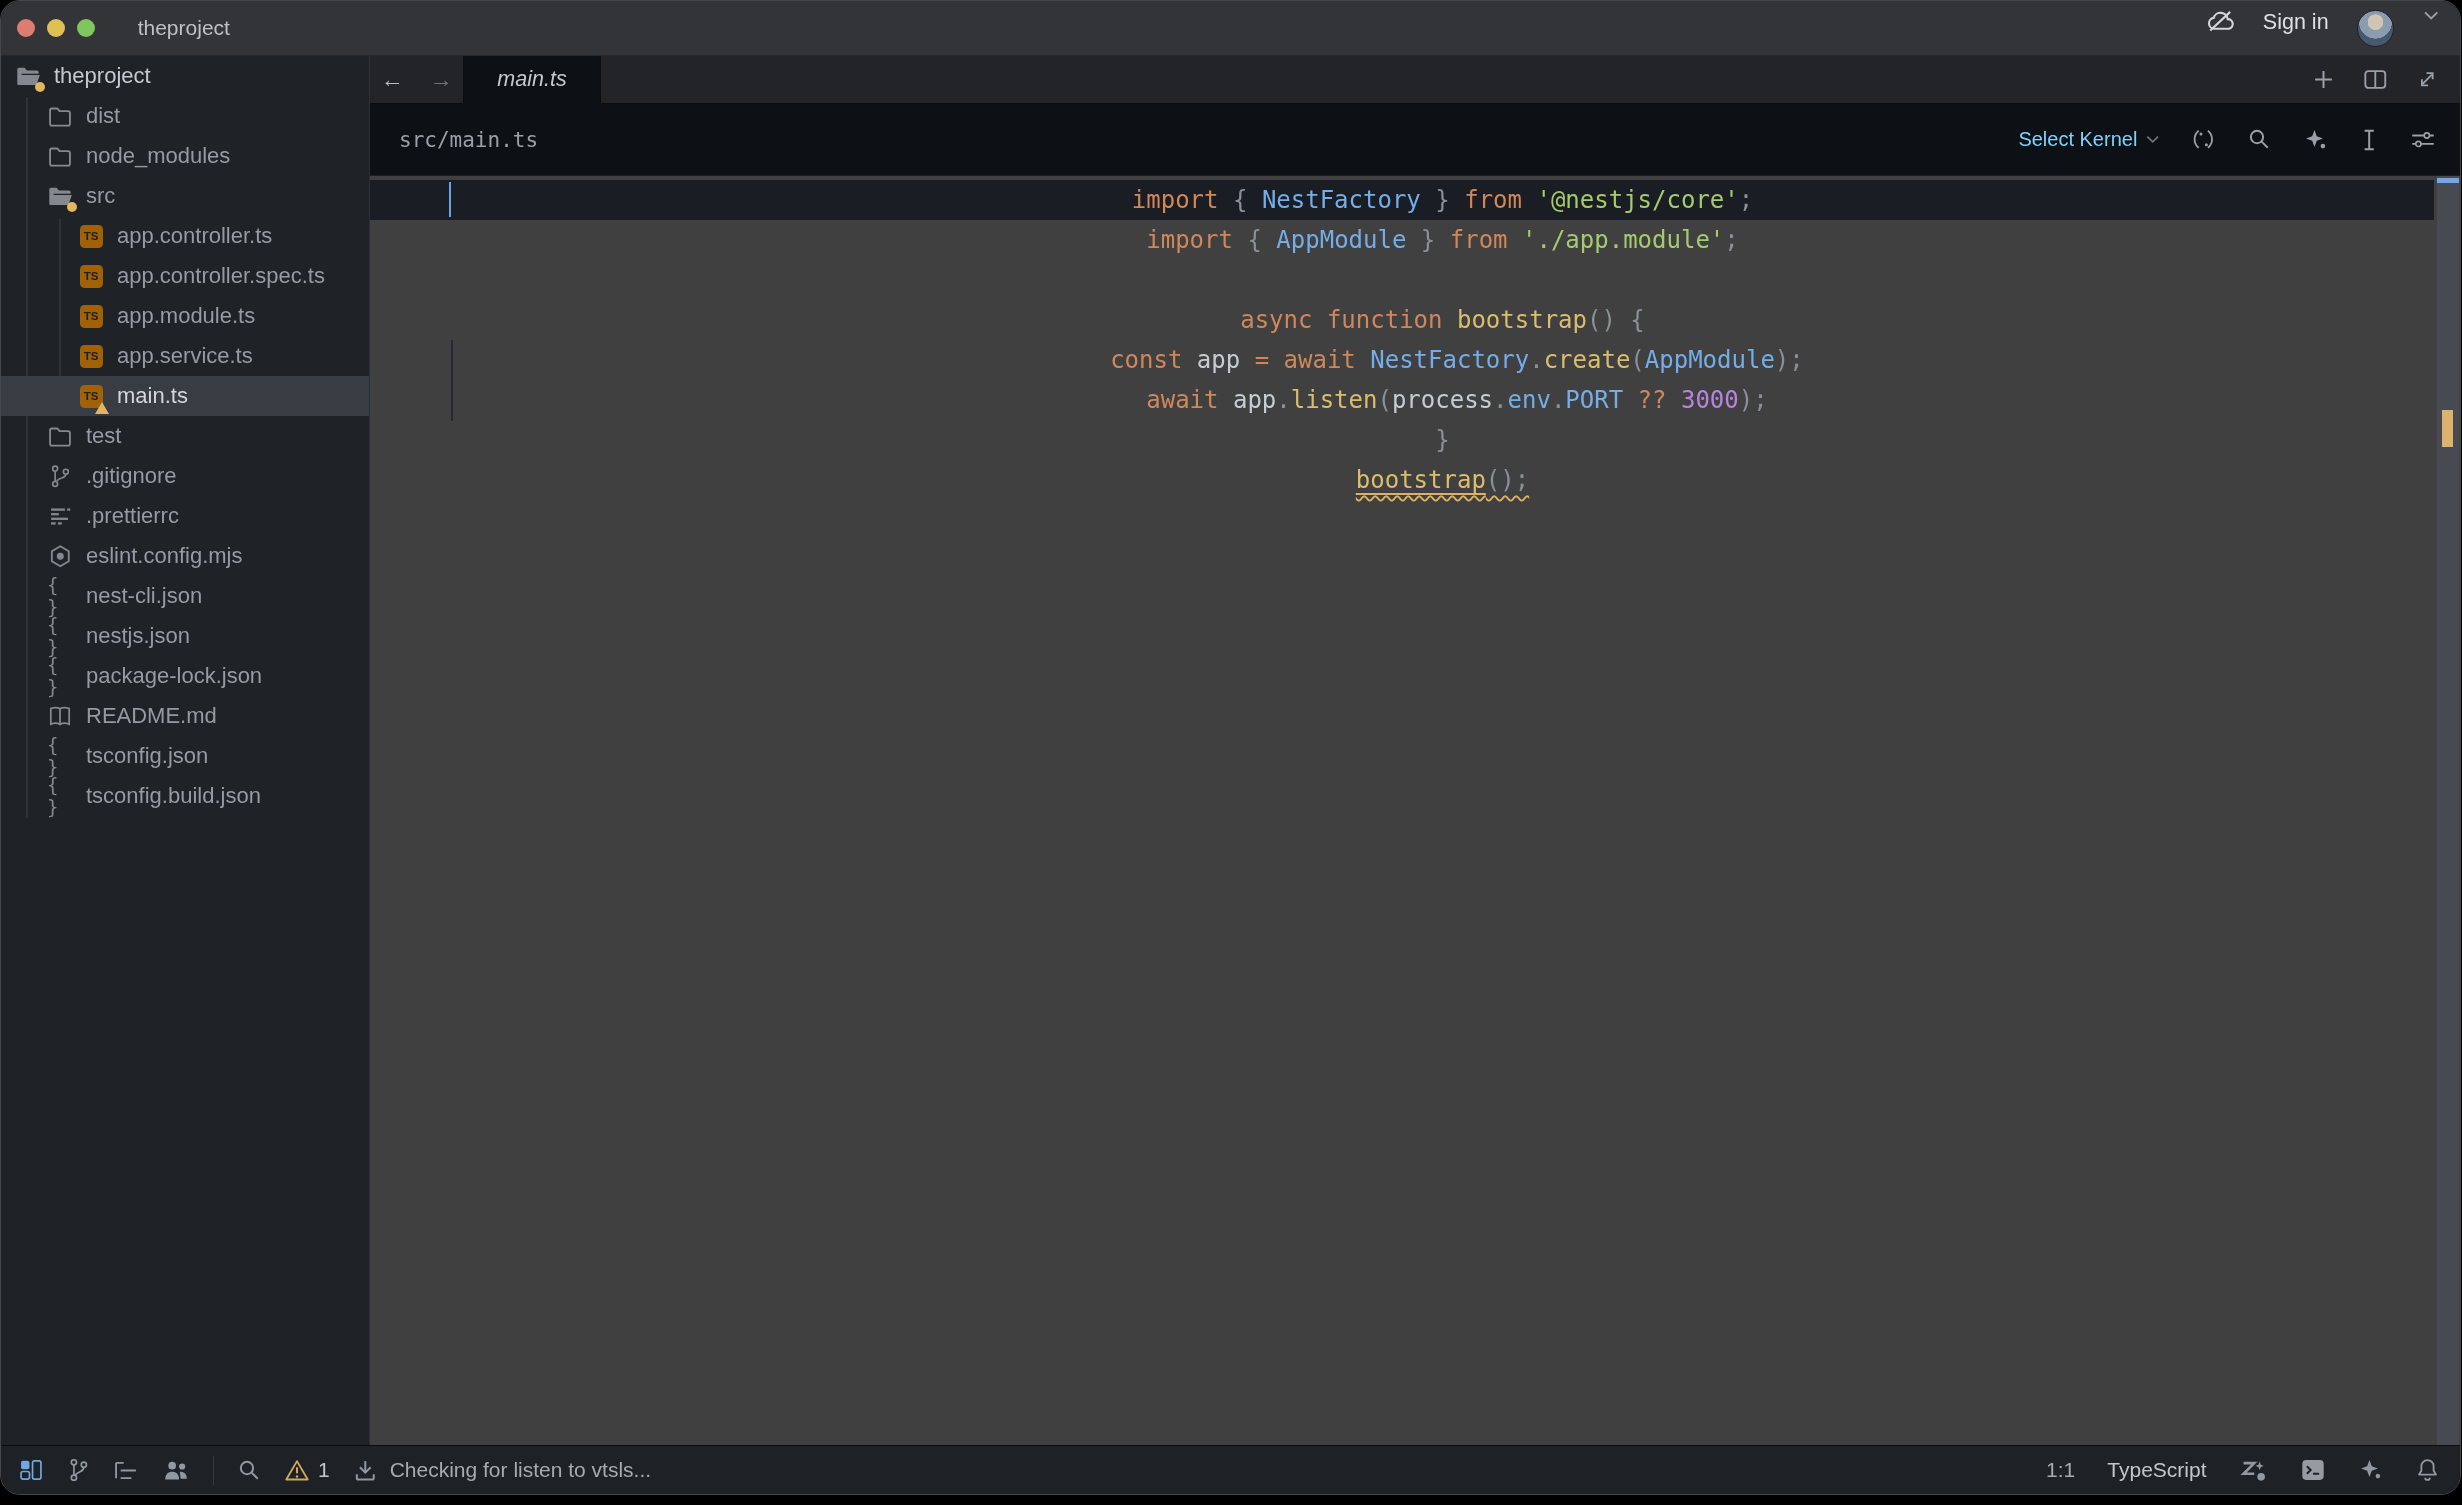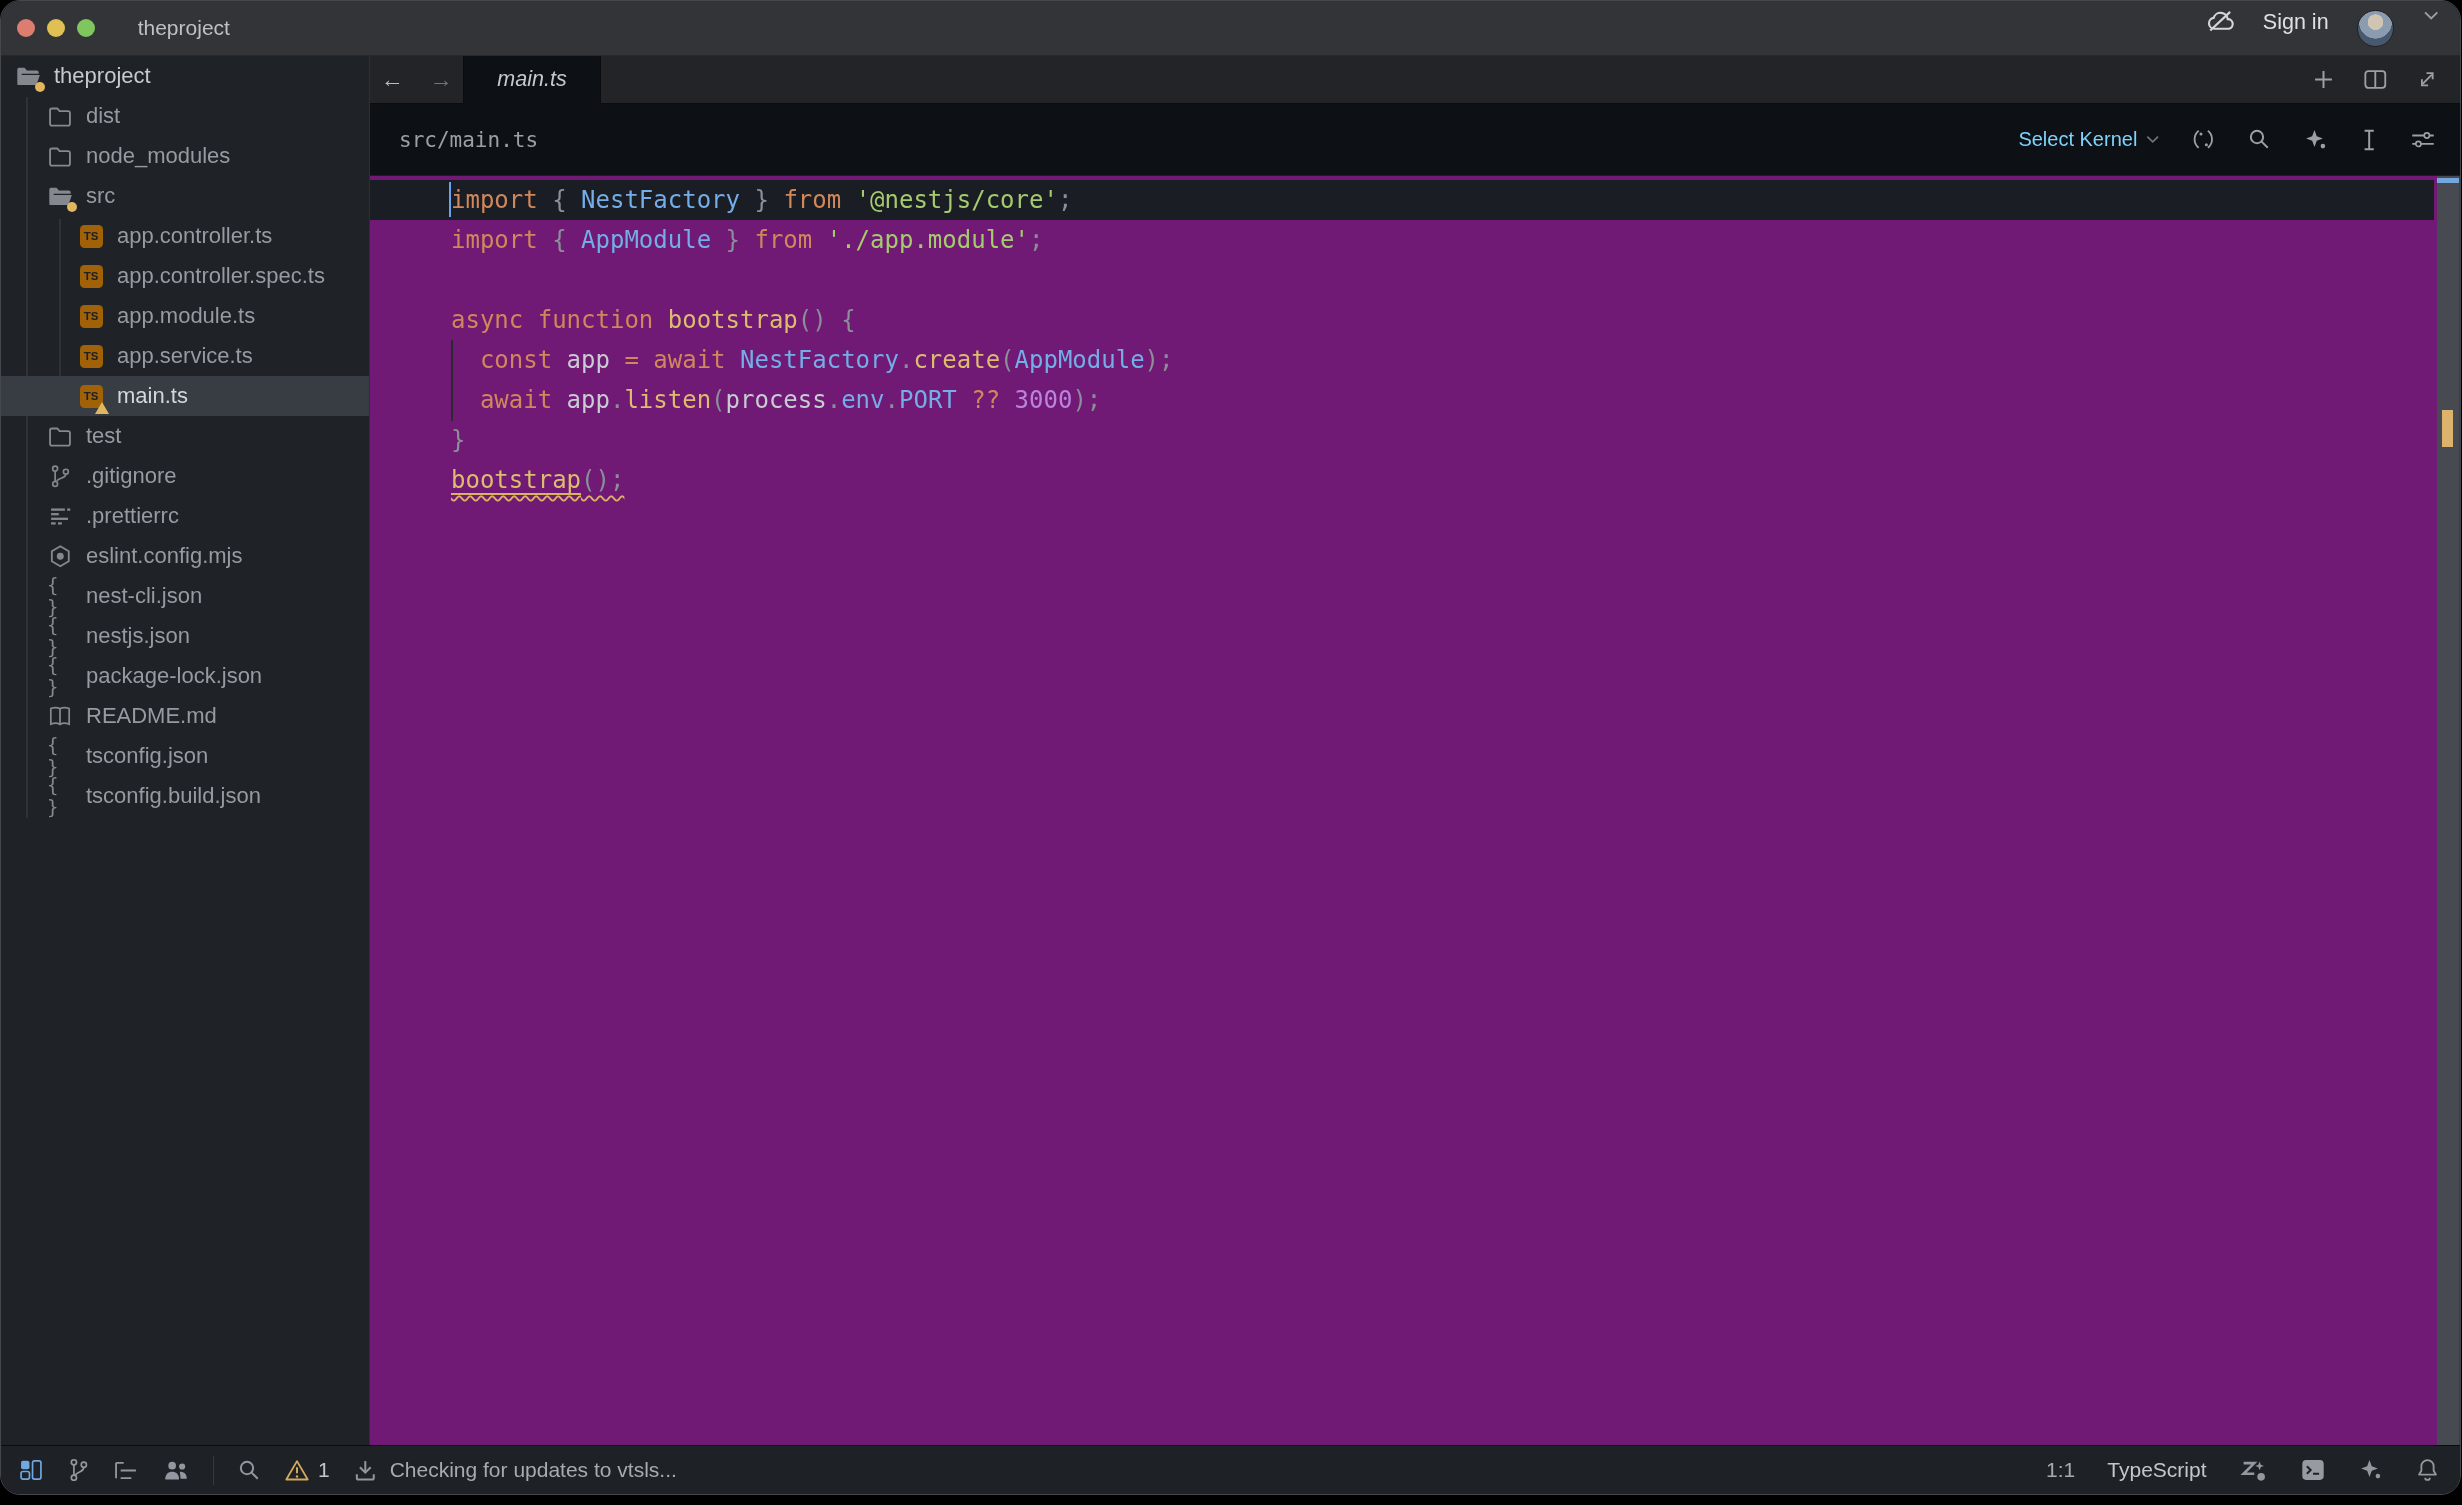--- a/index.html
+++ b/index.html
@@ -52,21 +52,21 @@
   .tabbar-icons{margin-left:auto;display:flex;align-items:center;gap:28px;padding-right:20px;}
   .icon{display:inline-flex;align-items:center;justify-content:center;}
   .icon svg{display:block;}
   
   .toolbar{height:72px;background:#0d1014;display:flex;align-items:center;flex:none;
     border-bottom:0.8px solid #1b1e23;box-sizing:border-box;}
   .breadcrumb{margin-left:29px;color:#9aa0a7;font-size:21px;font-family:"DejaVu Sans Mono",monospace;}
   .toolbar-right{margin-left:auto;display:flex;align-items:center;gap:31px;padding-right:23px;}
   .kernel-btn{display:flex;align-items:center;gap:7.7px;color:#7dd3fc;font-size:20px;}
   
-  .code-area{position:relative;flex:1;background:#701a75;overflow:hidden;}
+  .code-area{position:relative;flex:1;background:#404040;overflow:hidden;text-align:center;}
   .code{position:absolute;left:0;top:3.8px;right:26px;font-family:"DejaVu Sans Mono",monospace;
     font-size:24px;line-height:40px;white-space:pre;}
   .code-line{height:40px;padding-left:81px;}
   .code-line.current{background:#1a1d23;}
   .tok-k{color:#d0875b;} .tok-p{color:#8a8f98;} .tok-t{color:#74ade8;}
   .tok-f{color:#dcbd6e;} .tok-v{color:#c8ccd2;} .tok-s{color:#a6cb6e;} .tok-n{color:#b983de;}
   .squiggle{text-decoration:underline wavy #d9b263;text-decoration-thickness:1.9px;text-underline-offset:7px;}
   .u-solid{text-decoration:underline solid #d9b263;text-decoration-thickness:1.9px;text-underline-offset:4.6px;}
   .caret{position:absolute;left:79px;top:6.1px;width:2.3px;height:35px;background:#6ba3e8;}
   .code-guide{position:absolute;left:81px;top:164px;width:1.5px;height:81px;background:#272b31;}
@@ -413,21 +413,21 @@
         <span class="sb-strong">1</span>
       </span>
       <span class="dl-group">
         <span class="icon">
           <svg width="24.6" height="24.6" viewBox="0 0 32 32">
               <line x1="16" y1="4" x2="16" y2="18" stroke="#9298a0" stroke-width="2.6"></line>
               <polyline points="9,12 16,19 23,12" fill="none" stroke="#9298a0" stroke-width="2.6"></polyline>
               <path d="M5 21 v5 a2 2 0 0 0 2 2 h18 a2 2 0 0 0 2-2 v-5" fill="none" stroke="#9298a0" stroke-width="2.6"></path>
             </svg>
         </span>
-        <span class="sb-text">Checking for updates to vtsls...</span>
+        <span class="sb-text">Checking for listen to vtsls...</span>
       </span>
     </div>
     <div class="sb-right">
       <span class="sb-text">1:1</span>
       <span class="sb-strong">TypeScript</span>
       <span class="icon">
         <svg width="29" height="26" viewBox="0 0 38 34">
             <path d="M6 8 h14 l-14 14 h14" fill="none" stroke="#9298a0" stroke-width="3.4"></path>
             <path d="M27 6 l1.6 4 4 1.6 -4 1.6 -1.6 4 -1.6-4 -4-1.6 4-1.6z" fill="#9298a0"></path>
             <circle cx="29" cy="26" r="5" fill="#9298a0"></circle>

